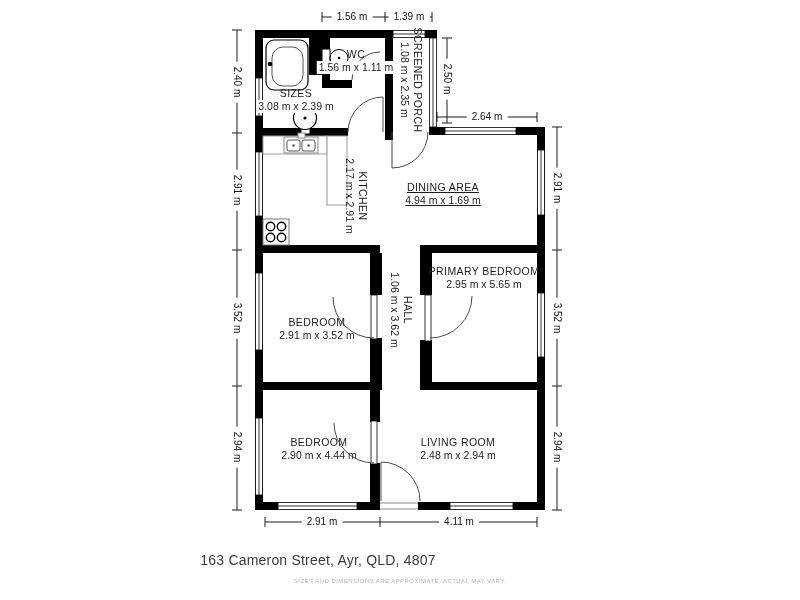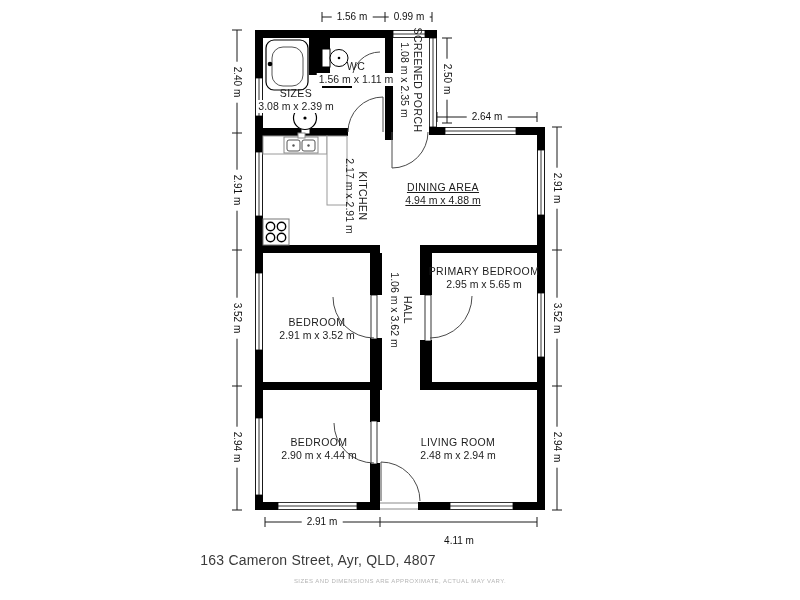--- a/index.html
+++ b/index.html
@@ -169,35 +169,35 @@
       <line x1="265" y1="517" x2="265" y2="527"></line>
         <line x1="380" y1="517" x2="380" y2="527"></line>
       <line x1="537" y1="517" x2="537" y2="527"></line>
     </g>
   </svg>
 
   <div class="lbl" style="left:296px;top:100px;">
     <div class="nm">SIZES</div>
     <div class="chip">3.08 m x 2.39 m</div>
   </div>
-  <div class="lbl" style="left:356px;top:73px;">
+  <div class="lbl" style="left:356px;top:61px;">
     <div class="nm">WC</div>
     <div class="chip">1.56 m x 1.11 m</div>
   </div>
   <div class="lbl vert" style="left:411px;top:80px;">
     <div class="nm">SCREENED PORCH</div>
     <div>1.08 m x 2.35 m</div>
   </div>
   <div class="lbl vert" style="left:356px;top:196px;">
     <div class="nm">KITCHEN</div>
     <div>2.17 m x 2.91 m</div>
   </div>
   <div class="lbl" style="left:443px;top:194px;text-decoration:underline;">
     <div class="nm">DINING AREA</div>
-    <div>4.94 m x 4.88 m</div>
+    <div>4.94 m x 1.69 m</div>
   </div>
   <div class="lbl vert" style="left:401px;top:310px;">
     <div class="nm">HALL</div>
     <div>1.06 m x 3.62 m</div>
   </div>
   <div class="lbl" style="left:484px;top:278px;">
     <div class="nm">PRIMARY BEDROOM</div>
     <div>2.95 m x 5.65 m</div>
   </div>
   <div class="lbl" style="left:317px;top:329px;">
@@ -207,28 +207,28 @@
   <div class="lbl" style="left:319px;top:449px;">
     <div class="nm">BEDROOM</div>
     <div>2.90 m x 4.44 m</div>
   </div>
   <div class="lbl" style="left:458px;top:449px;">
     <div class="nm">LIVING ROOM</div>
     <div>2.48 m x 2.94 m</div>
   </div>
 
   <div class="dim" style="left:352px;top:17px;">1.56 m</div>
-  <div class="dim" style="left:409px;top:17px;">0.99 m</div>
+  <div class="dim" style="left:409px;top:17px;">1.39 m</div>
   <div class="dim vert" style="left:237px;top:82px;">2.40 m</div>
   <div class="dim vert" style="left:237px;top:190px;">2.91 m</div>
   <div class="dim vert" style="left:237px;top:318px;">3.52 m</div>
   <div class="dim vert" style="left:237px;top:447px;">2.94 m</div>
   <div class="dim vert" style="left:447px;top:79px;">2.50 m</div>
   <div class="dim" style="left:487px;top:117px;">2.64 m</div>
   <div class="dim vert" style="left:557px;top:188px;">2.91 m</div>
   <div class="dim vert" style="left:557px;top:318px;">3.52 m</div>
   <div class="dim vert" style="left:557px;top:447px;">2.94 m</div>
   <div class="dim" style="left:322px;top:522px;">2.91 m</div>
-  <div class="dim" style="left:459px;top:522px;margin-top:19px;">4.11 m</div>
+  <div class="dim" style="left:459px;top:522px;">4.11 m</div>
 
   <div class="title">163 Cameron Street, Ayr, QLD, 4807</div>
   <div class="disclaimer">SIZES AND DIMENSIONS ARE APPROXIMATE, ACTUAL MAY VARY.</div>
 </div>
 
 </body></html>

